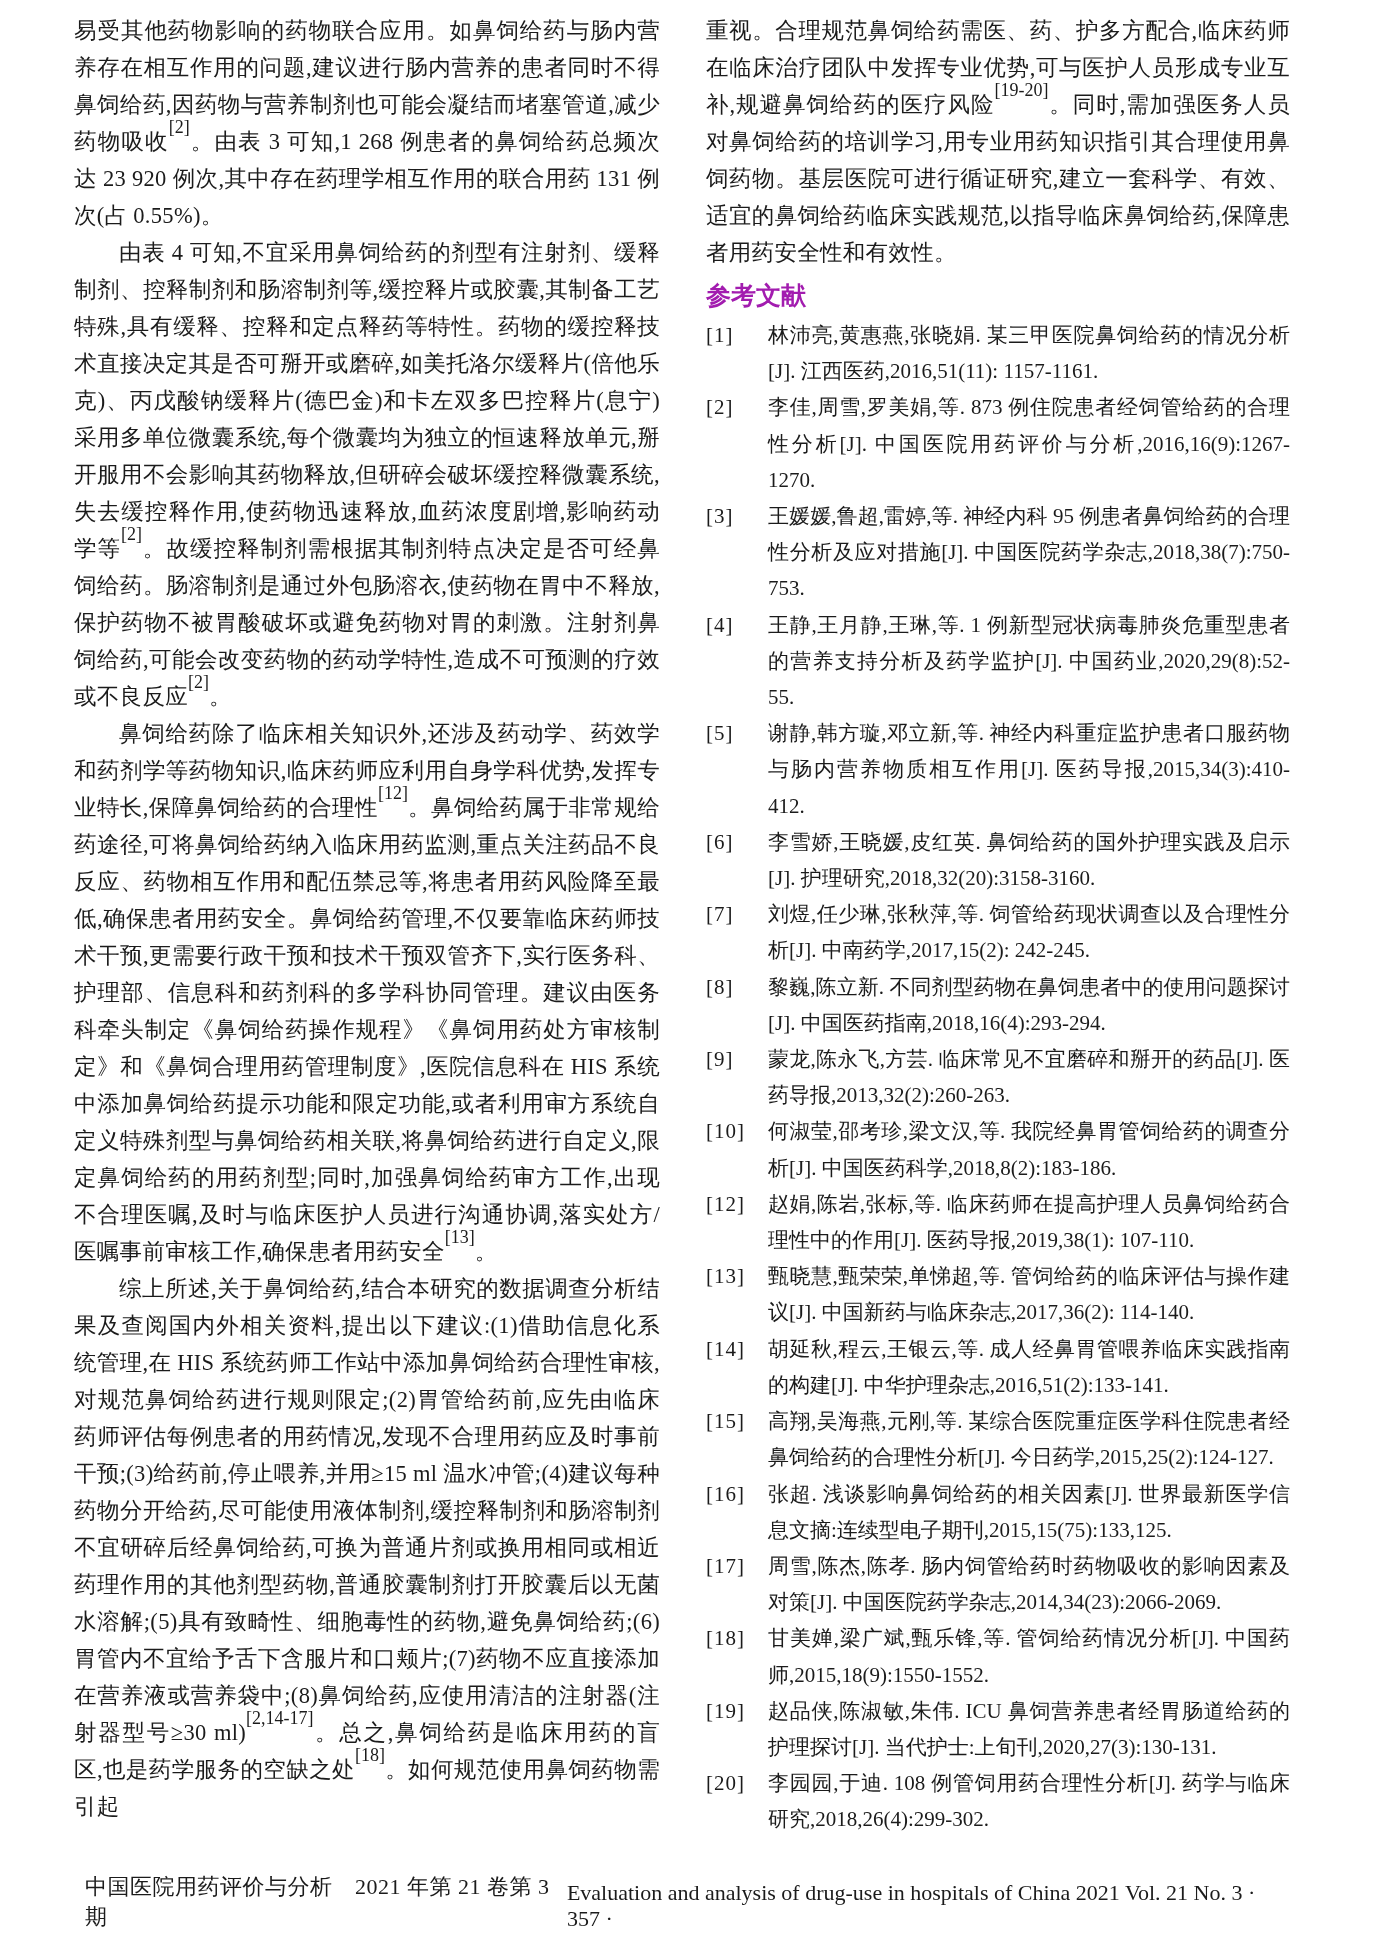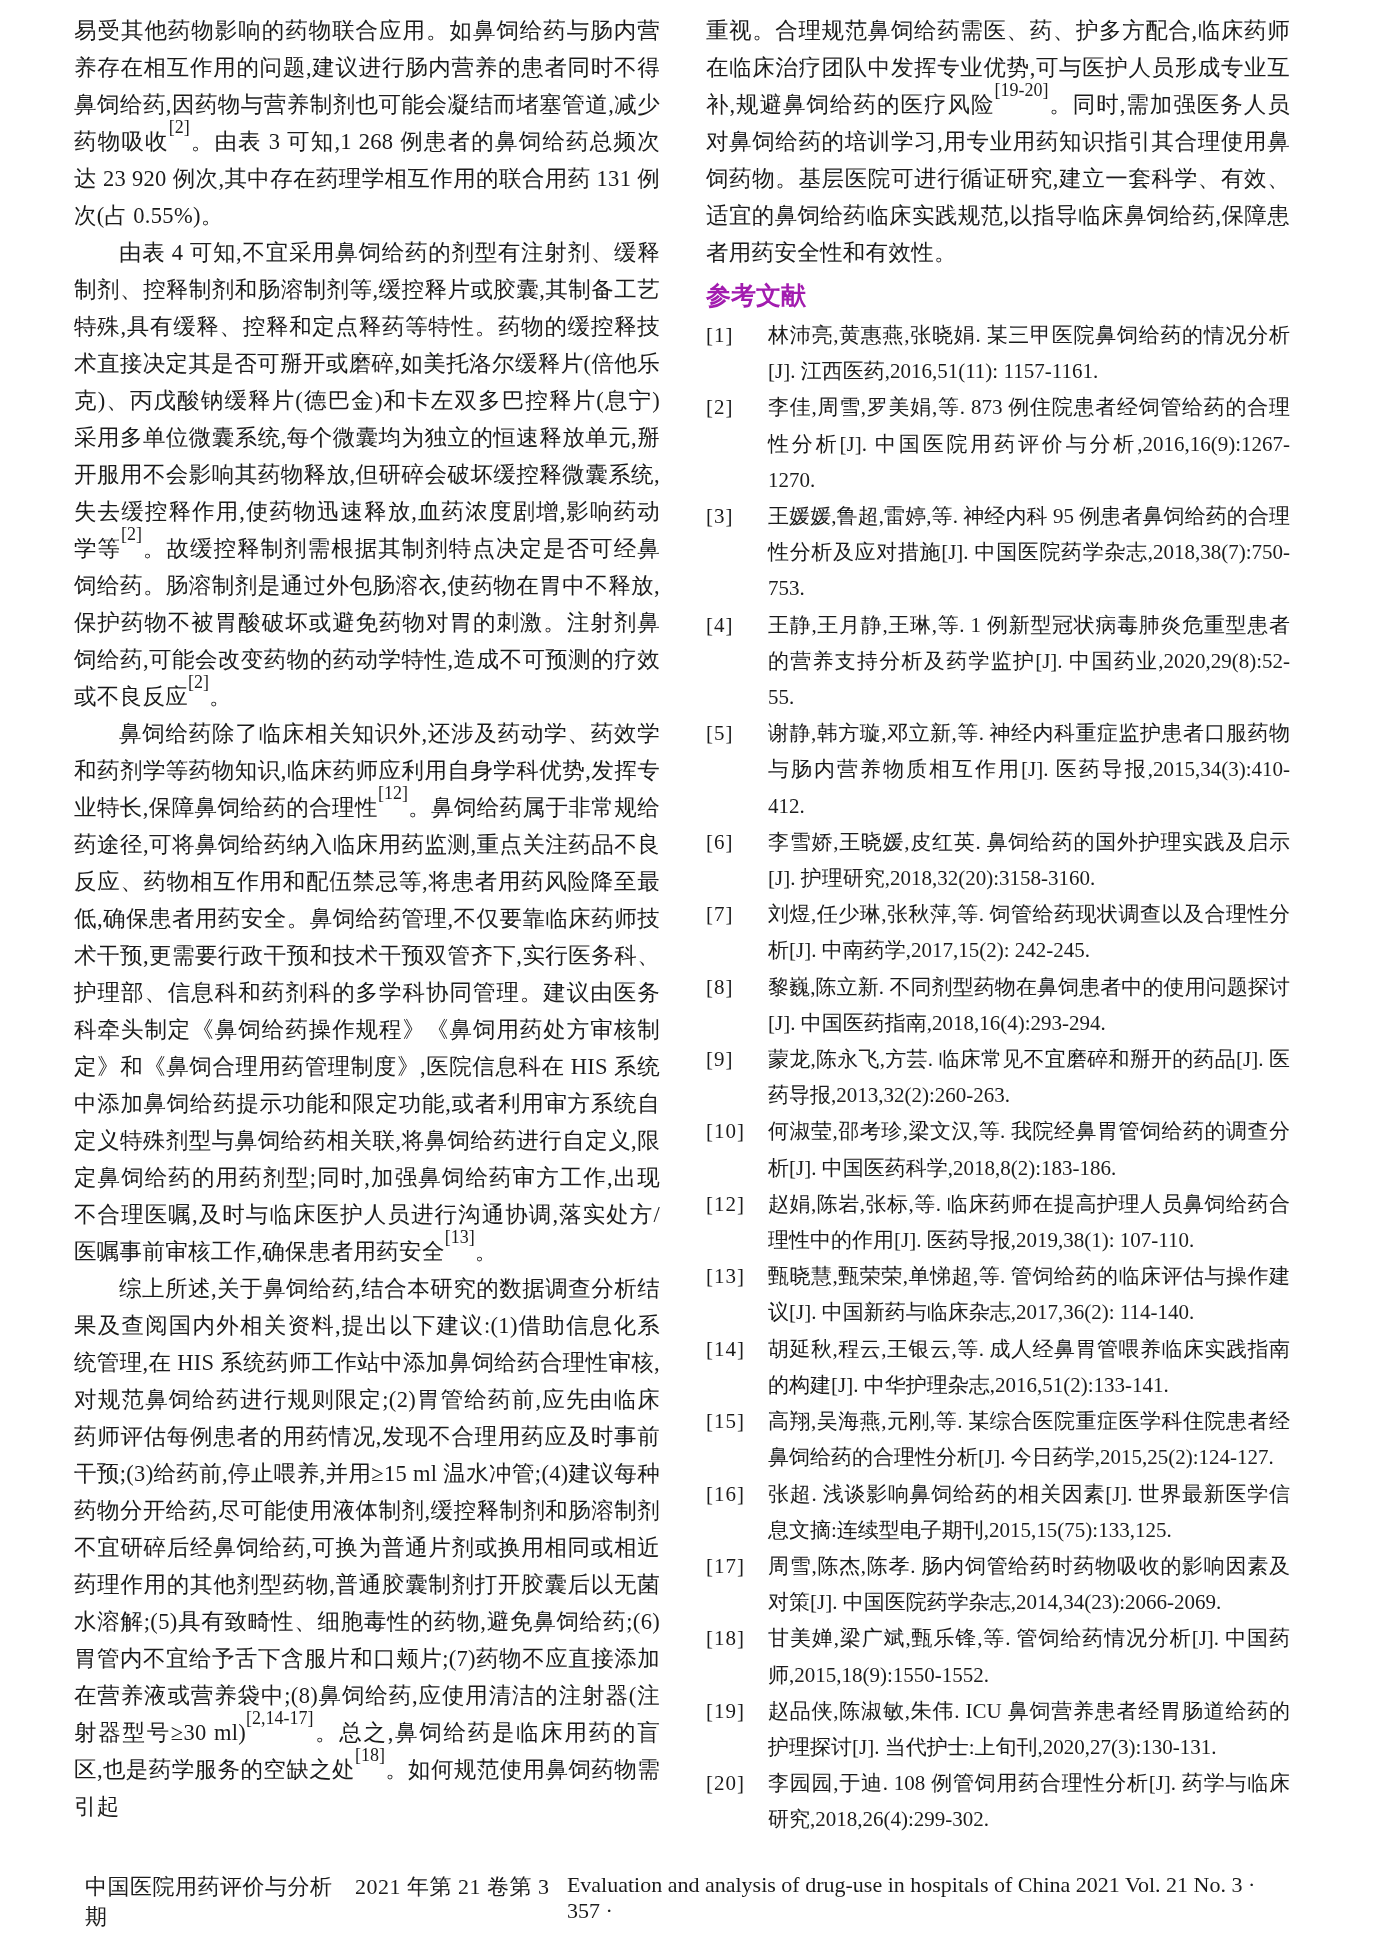--- a/index.html
+++ b/index.html
@@ -56,21 +56,21 @@
     flex: 1 1 auto;
     text-align: justify;
   }
   .footer {
     position: absolute;
     left: 85px;
     right: 85px;
     top: 1872px;
     display: flex;
     justify-content: space-between;
-    align-items: flex-start;
+    align-items: flex-end;
   }
   .footer-left  { font-size: 22px; letter-spacing: 0.5px; }
   .footer-right { font-size: 22px; }
 </style>
 </head>
 <body>
 
 <div class="col col-left">
   <div id="left-paras">
       <p class="body-para">易受其他药物影响的药物联合应用。如鼻饲给药与肠内营养存在相互作用的问题,建议进行肠内营养的患者同时不得鼻饲给药,因药物与营养制剂也可能会凝结而堵塞管道,减少药物吸收<sup class="cite">[2]</sup>。由表 3 可知,1 268 例患者的鼻饲给药总频次达 23 920 例次,其中存在药理学相互作用的联合用药 131 例次(占 0.55%)。</p>

